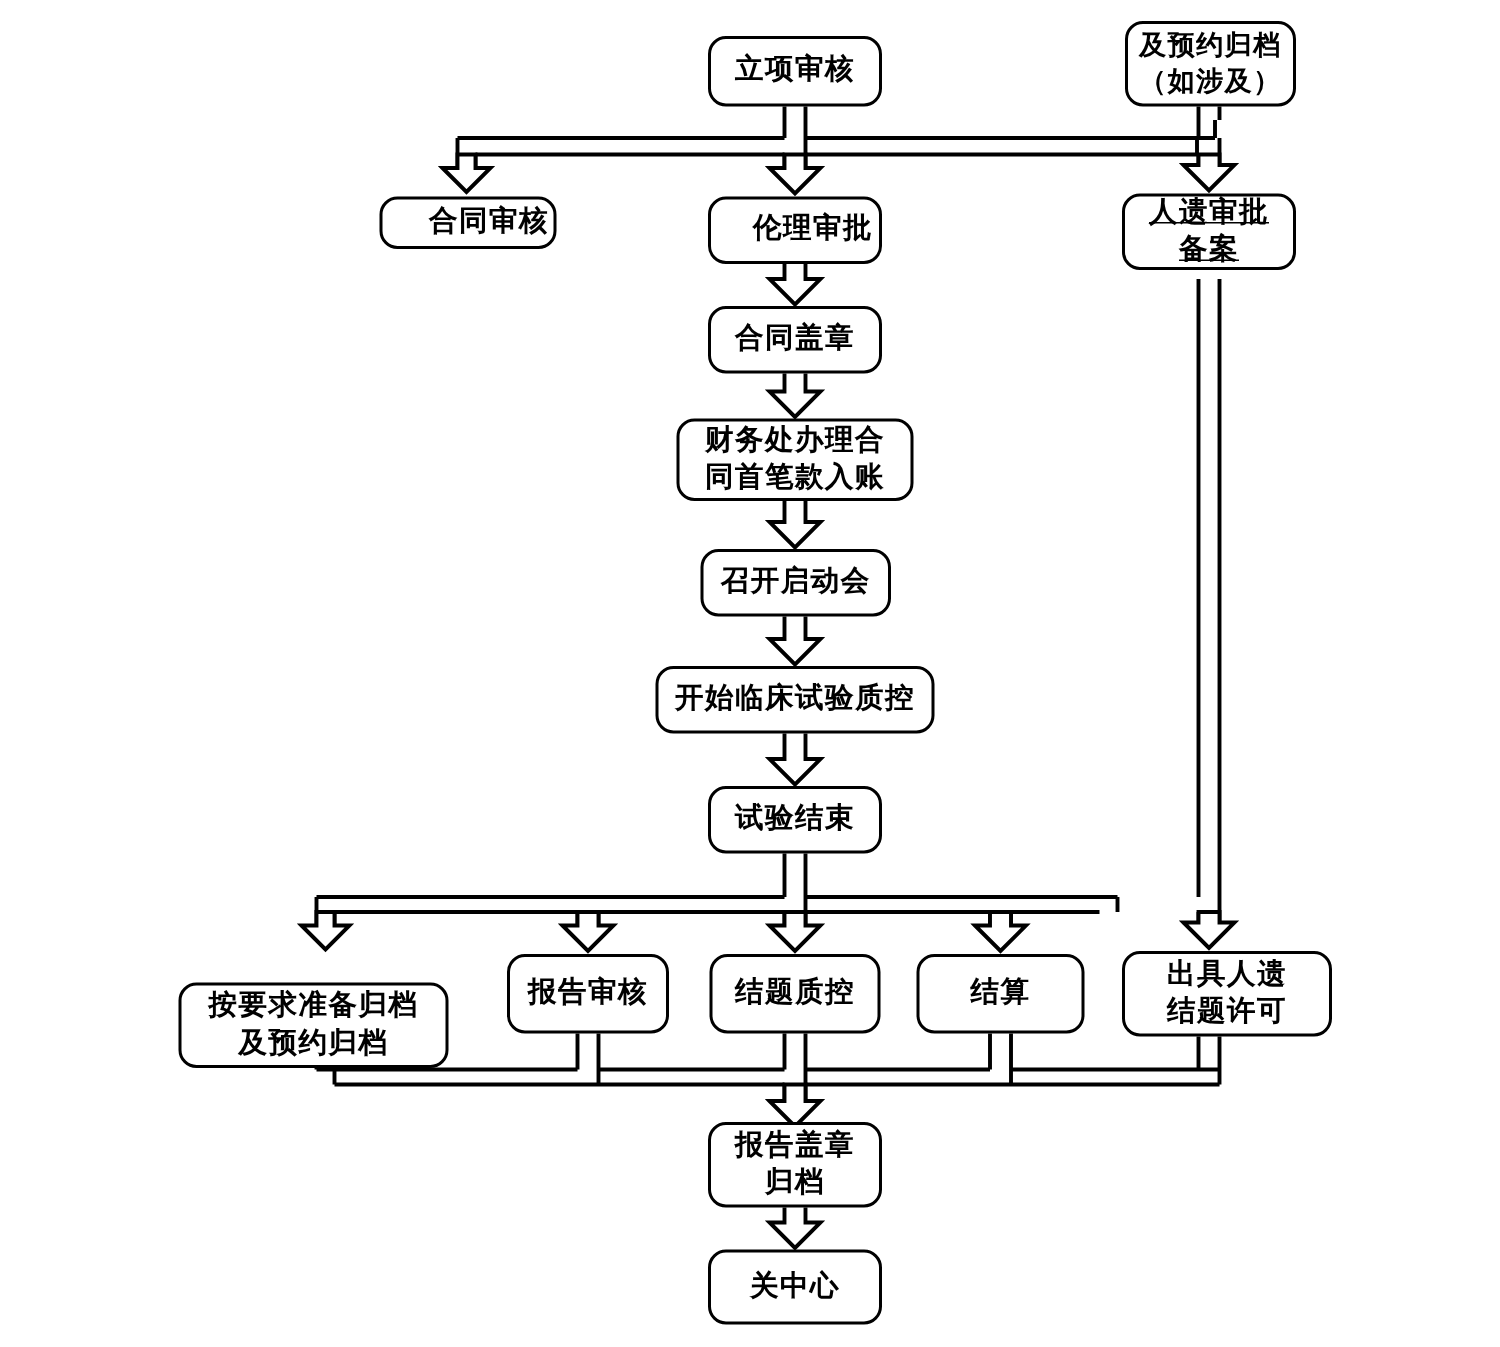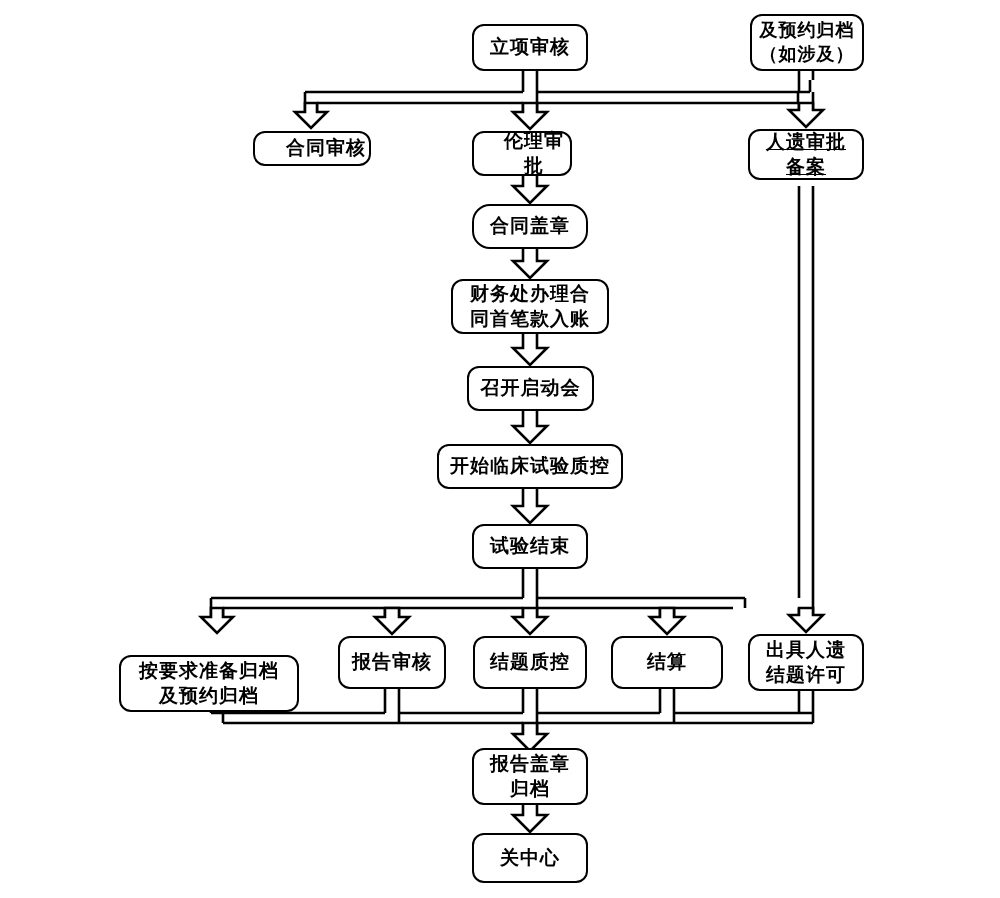--- a/index.html
+++ b/index.html
@@ -130,30 +130,30 @@
 
   <div class="node-box" style="left:750px; top:14px; width:114px; height:57px; font-size:18px;">
     <span>及预约归档
 （如涉及）</span>
   </div>
 
   <div class="node-box" style="left:253px; top:131px; width:118px; height:35px;padding-left:28px;">
     <span>合同审核</span>
   </div>
 
-  <div class="node-box" style="left:472px; top:131px; width:100px; height:45px;padding-left:24px;">
+  <div class="node-box" style="left:472px; top:131px; width:116px; height:45px;padding-left:24px;">
     <span>伦理审批</span>
   </div>
 
   <div class="node-box" style="left:748px; top:129px; width:116px; height:51px;text-decoration:underline;">
     <span>人遗审批
 备案</span>
   </div>
 
-  <div class="node-box" style="left:472px; top:204px; width:116px; height:45px;border-radius:18px;">
+  <div class="node-box" style="left:472px; top:204px; width:116px; height:45px;">
     <span>合同盖章</span>
   </div>
 
   <div class="node-box" style="left:467px; top:366px; width:127px; height:45px;">
     <span>召开启动会</span>
   </div>
 
   <div class="node-box" style="left:451px; top:279px; width:158px; height:55px;">
     <span>财务处办理合
 同首笔款入账</span>
@@ -177,21 +177,21 @@
   </div>
 
   <div class="node-box" style="left:473px; top:636px; width:114px; height:53px;">
     <span>结题质控</span>
   </div>
 
   <div class="node-box" style="left:611px; top:636px; width:112px; height:53px;">
     <span>结算</span>
   </div>
 
-  <div class="node-box" style="left:748px; top:634px; width:116px; height:57px;">
+  <div class="node-box" style="left:748px; top:634px; width:140px; height:57px;">
     <span>出具人遗
 结题许可</span>
   </div>
 
   <div class="node-box" style="left:472px; top:748px; width:116px; height:57px;">
     <span>报告盖章
 归档</span>
   </div>
 
   <div class="node-box" style="left:472px; top:833px; width:116px; height:50px;">

